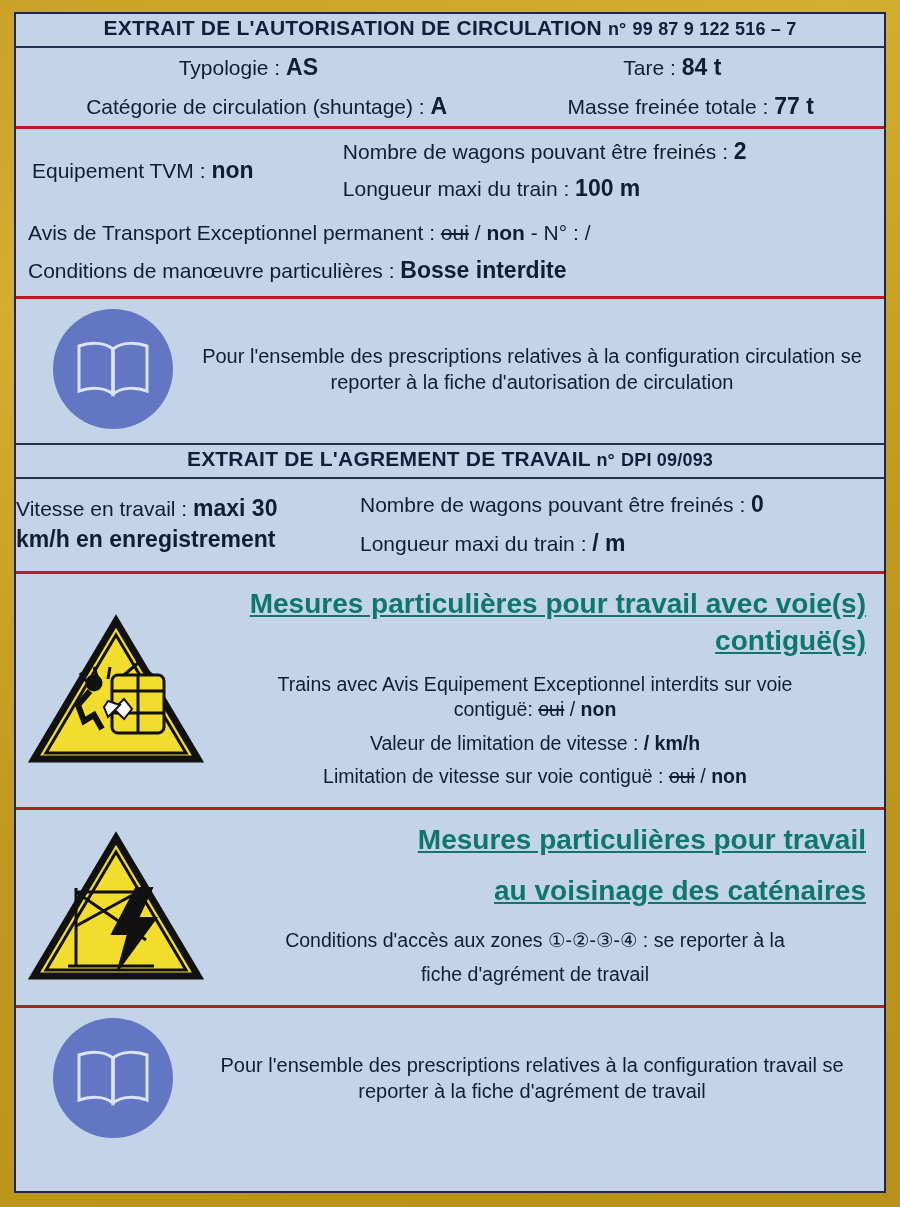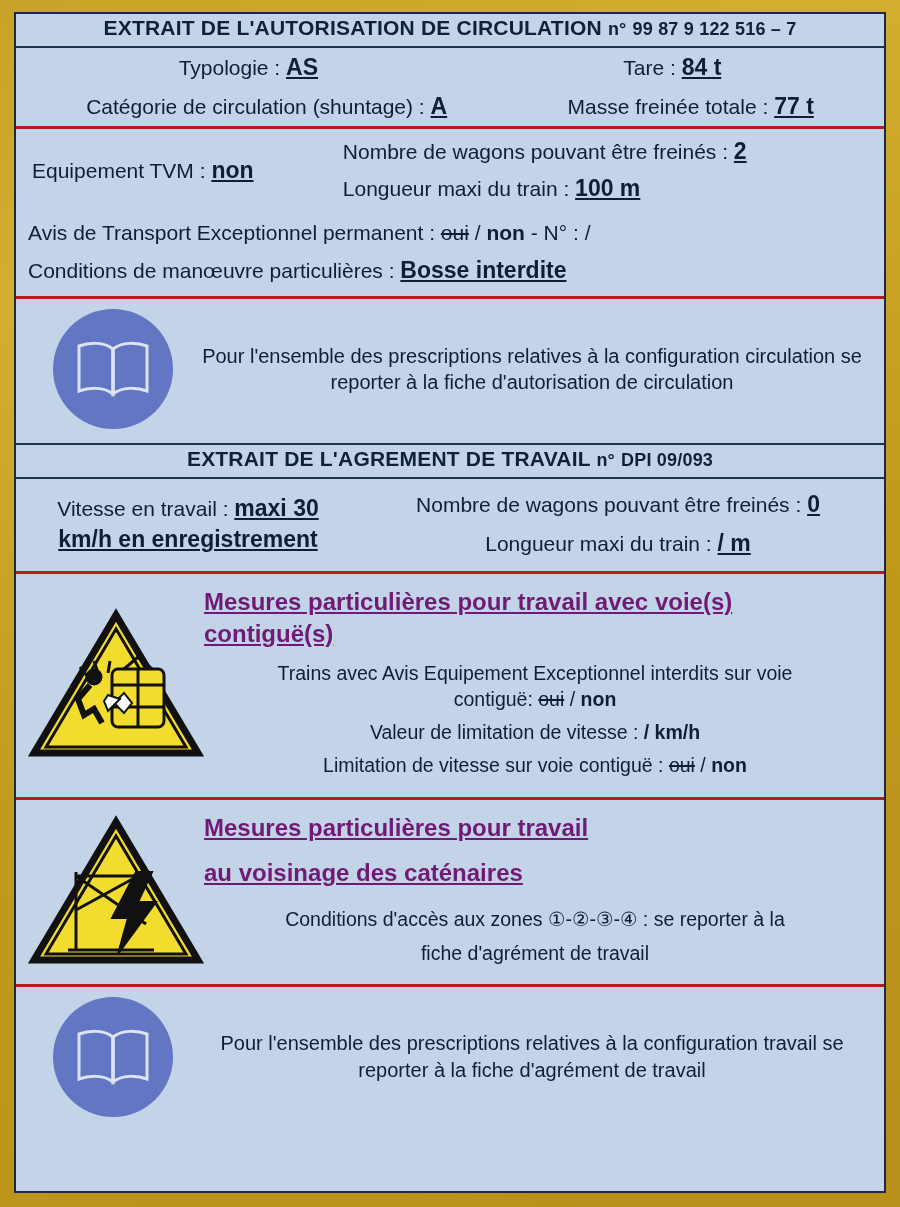--- a/index.html
+++ b/index.html
@@ -49,21 +49,21 @@
   .title-bar .small { font-size: 18px; }
 
   .row {
     display: flex;
     align-items: center;
     justify-content: space-around;
     padding: 6px 10px;
     font-size: 21px;
     color: #101d33;
   }
-  .b { font-weight: bold; font-size: 23px; text-decoration: underline; }
+  .b { font-weight: bold; font-size: 23px; }
   .bb { font-weight: bold; }
   .strike {
     text-decoration: line-through;
     text-decoration-thickness: 2px;
   }
 
   .two-col {
     display: flex;
     align-items: center;
     padding: 4px 10px 8px 10px;
@@ -115,39 +115,38 @@
     background: #5b6fc0;
     display: flex; align-items: center; justify-content: center;
     opacity: .92;
   }
   .tri-icon {
     width: 176px; height: 152px;
     position: relative;
   }
 
   .measure-title {
-    text-align: left;
-    font-size: 24px;
+    text-align: right;
+    font-size: 28px;
     font-weight: bold;
     text-decoration: underline;
-    color: #701a75;
+    color: #0f766e;
     padding: 2px 0 8px 0;
   }
   .measure-line {
     text-align: center;
     font-size: 19.5px;
     color: #101d33;
     padding: 4px 0;
     line-height: 1.3;
   }
   .work-head {
     display: flex;
     align-items: center;
     padding: 6px 8px 8px 0;
-    text-align: center;
   }
   .work-head .wl { width: 40%; font-size: 21px; color:#101d33; line-height:1.35; }
   .work-head .wr { width: 60%; font-size: 21px; color:#101d33; line-height:1.35; }
   .work-head .wr div { padding: 4px 0; }
 </style>
 </head>
 <body>
 
 <div class="plate">
   <div class="panel">

